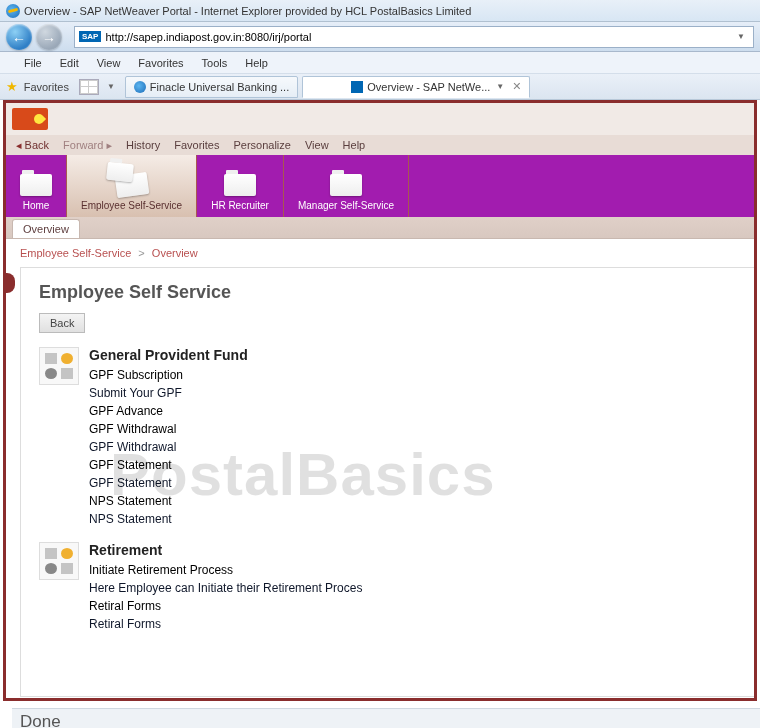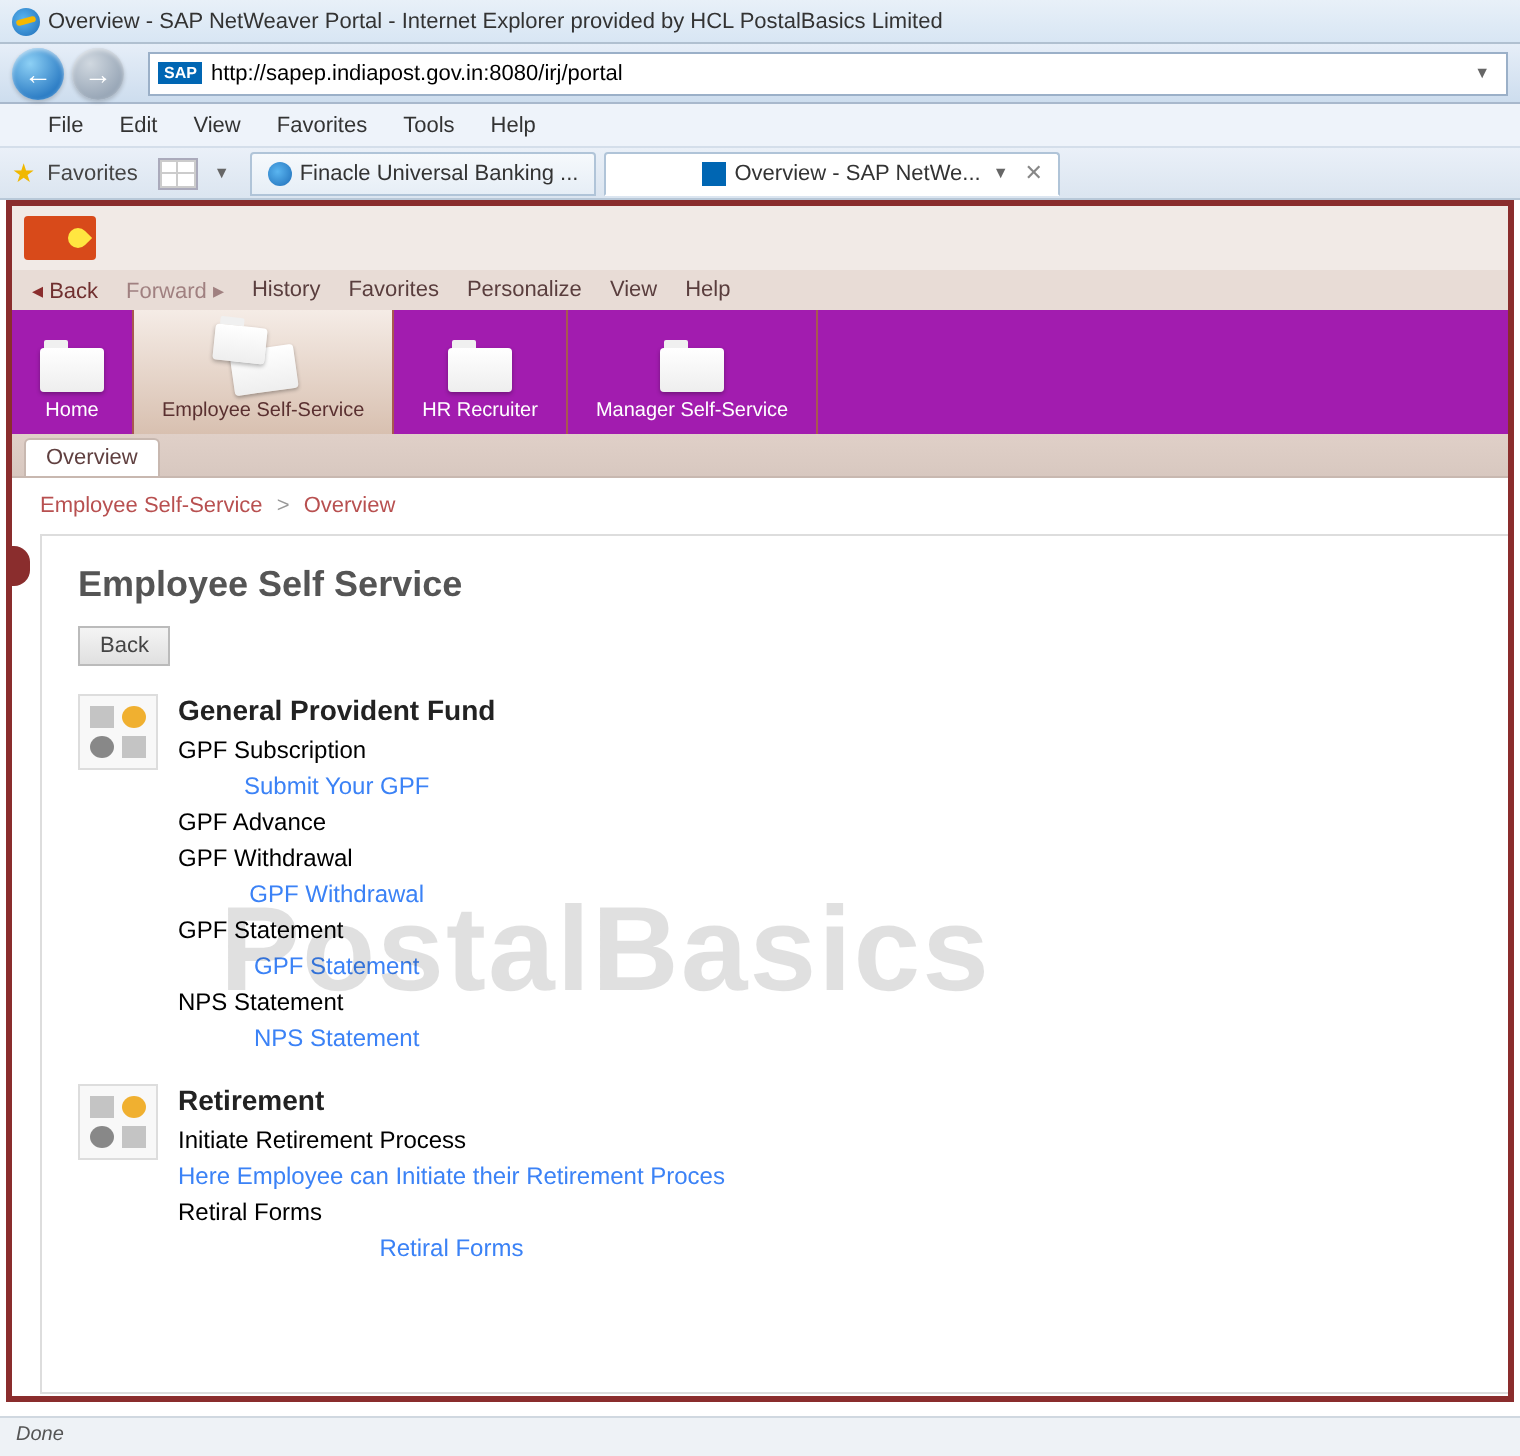--- a/index.html
+++ b/index.html
@@ -72,27 +72,27 @@
 
 .section { display: flex; margin-top: 14px; }
 .sec-icon { width: 40px; height: 38px; border: 1px solid #ddd; background: #f8f8f8; display: grid; grid-template-columns: 1fr 1fr; grid-template-rows: 1fr 1fr; gap: 4px; padding: 5px; margin-right: 10px; flex-shrink: 0; }
 .sec-icon .sq { background: #c4c4c4; }
 .sec-icon .sq.gold { background: #f0b030; border-radius: 50%; }
 .sec-icon .sq.dark { background: #888; border-radius: 50%; }
 .sec-body { }
 .sec-title { font-size: 14px; font-weight: bold; color: #222; margin-bottom: 3px; }
 .sec-line { font-size: 12px; line-height: 1.5; }
 .sec-line.link { color: #000000; cursor: pointer; }
-.sec-line.text { color: #3b82f6; text-align: center; }
+.sec-line.text { color: #0f172a; }
 
 
 .watermark { position: absolute; top: 440px; left: 110px; font-size: 60px; font-weight: bold; color: rgba(0,0,0,0.12); letter-spacing: 1px; pointer-events: none; }
 
 
-.status { position: absolute; bottom: 0; left: 0; right: 0; height: 20px; background: #eef2f6; border-top: 1px solid #d0d8e0; font-size: 10px; color: #555; padding: 3px 8px; font-style: italic; }
+.status { position: absolute; bottom: 0; left: 12px; right: 0; height: 20px; background: #eef2f6; border-top: 1px solid #d0d8e0; font-size: 17px; color: #555; padding: 3px 8px; }
 </style>
 </head>
 <body>
 
 <div class="titlebar">
   <span class="ie-icon"></span>
   <span>Overview - SAP NetWeaver Portal - Internet Explorer provided by HCL PostalBasics Limited</span>
 </div>
 
 <div class="navbar">

